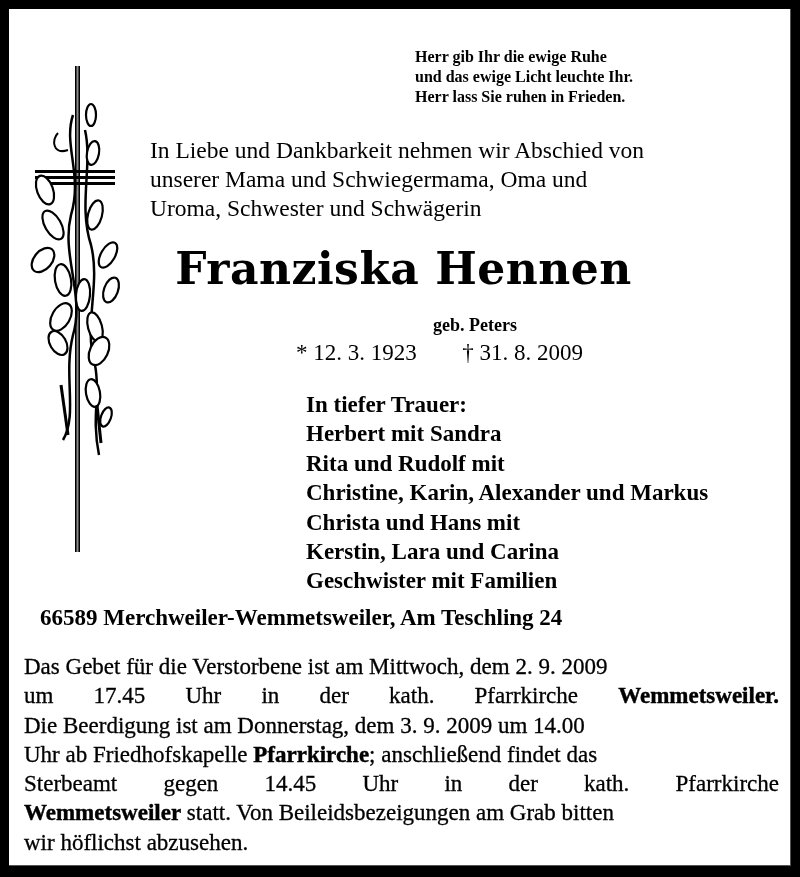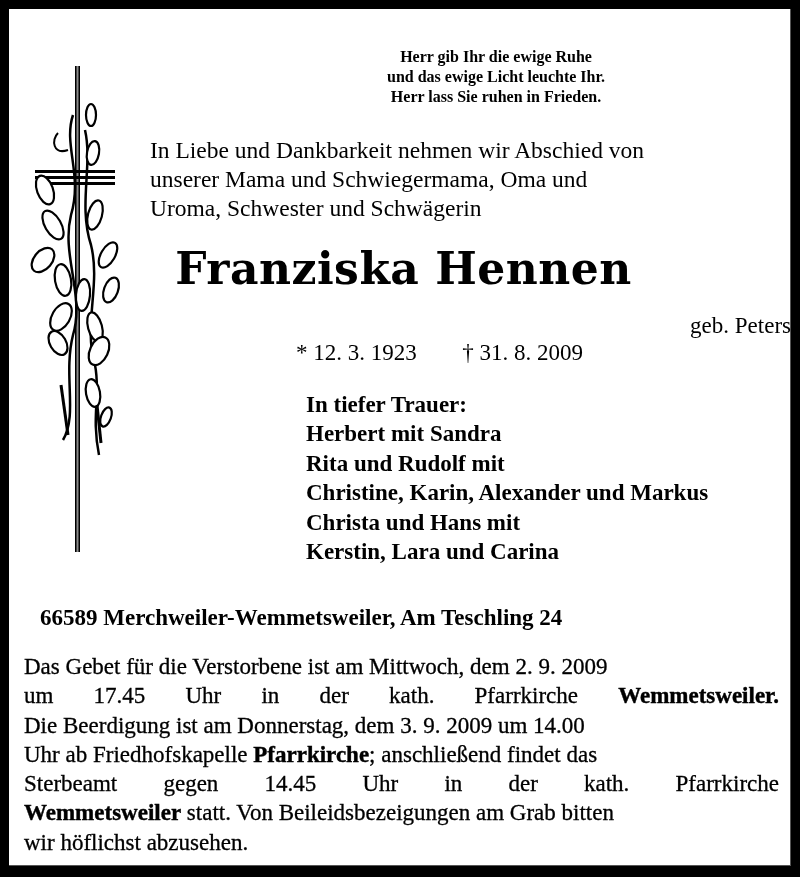--- a/index.html
+++ b/index.html
@@ -28,27 +28,26 @@
     }
     .cross {
       position: absolute;
       left: 14px;
       top: 46px;
       width: 100px;
       height: 500px;
     }
     .psalm {
       position: absolute;
-      left: 378px;
+      left: 406px;
       top: 38px;
       font-size: 16px;
       line-height: 20px;
       font-weight: bold;
       font-family: "Liberation Serif", "DejaVu Serif", serif;
-      text-align: center;
     }
     .psalm div { white-space: nowrap; }
     .intro {
       position: absolute;
       left: 141px;
       top: 127px;
       font-size: 23.5px;
       line-height: 29px;
       font-weight: normal;
       font-family: "Liberation Serif", "DejaVu Serif", serif;
@@ -68,25 +67,25 @@
       font-family: "DejaVu Serif", serif;
       letter-spacing: 0.5px;
     }
     .maiden {
       position: absolute;
       left: 0;
       width: 782px;
       top: 303px;
       padding-left: 150px;
       box-sizing: border-box;
-      text-align: right;
-      font-size: 23px;
+      text-align: center;
+      font-size: 18px;
       line-height: 27px;
       font-family: "Liberation Serif", "DejaVu Serif", serif;
-      font-weight: normal;
+      font-weight: bold;
     }
     .dates {
       position: absolute;
       left: 287px;
       top: 330px;
       font-size: 23px;
       line-height: 27px;
       font-family: "Liberation Serif", "DejaVu Serif", serif;
       font-weight: normal;
       white-space: nowrap;
@@ -198,20 +197,21 @@
     <span>31. 8. 2009</span>
   </div>
 
   <div class="mourners">
     <div>In tiefer Trauer:</div>
     <div>Herbert mit Sandra</div>
     <div>Rita und Rudolf mit</div>
     <div>Christine, Karin, Alexander und Markus</div>
     <div>Christa und Hans mit</div>
     <div>Kerstin, Lara und Carina</div>
+    <div>Geschwister mit Familien</div>
   </div>
 
   <div class="address">66589 Merchweiler-Wemmetsweiler, Am Teschling 24</div>
 
   <div class="details">
     <div class="flex-line">
       <span>Das Gebet für die Verstorbene ist am Mittwoch, dem 2. 9. 2009</span>
     </div>
     <div class="flex-line">
       <span>um</span>

